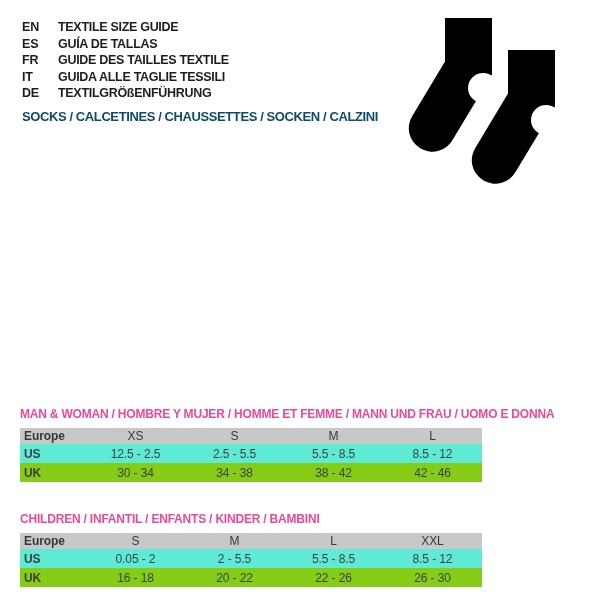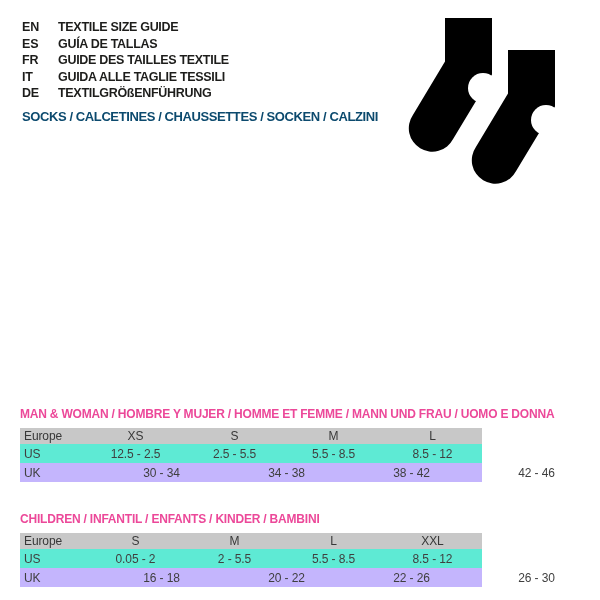--- a/index.html
+++ b/index.html
@@ -29,23 +29,23 @@
   .size-table{position:absolute;left:20px;width:462px;}
   .size-table.t1{top:407px;}
   .size-table.t2{top:512px;}
   .table-title{
     margin:0 0 7px 0;height:14px;line-height:14px;
     font-size:12px;font-weight:bold;letter-spacing:-0.2px;color:#ec4899;white-space:nowrap;
   }
   .grid-row{display:grid;grid-template-columns:66px 99px 99px 99px 99px;align-items:center;}
   .header-row{background:#c8c8c8;height:16px;font-size:12px;color:#383838;}
   .data-row{height:19px;font-size:12px;color:#3f3f3f;background:#5eead4;}
-  .data-row.alt{background:#c4b5fd;gap:26px;}
+  .data-row.alt{background:#84cc16;}
   .cell{text-align:center;letter-spacing:-0.1px;white-space:nowrap;}
-  .cell.left{text-align:left;padding-left:4px;}
+  .cell.left{text-align:left;padding-left:4px;font-weight:bold;}
 </style>
 </head>
 <body>
 
 <div class="canvas">
 
   <div class="lang-list">
     <div class="lang-row">
       <span class="lang-code">EN</span>
       <span class="lang-label">TEXTILE SIZE GUIDE</span>

